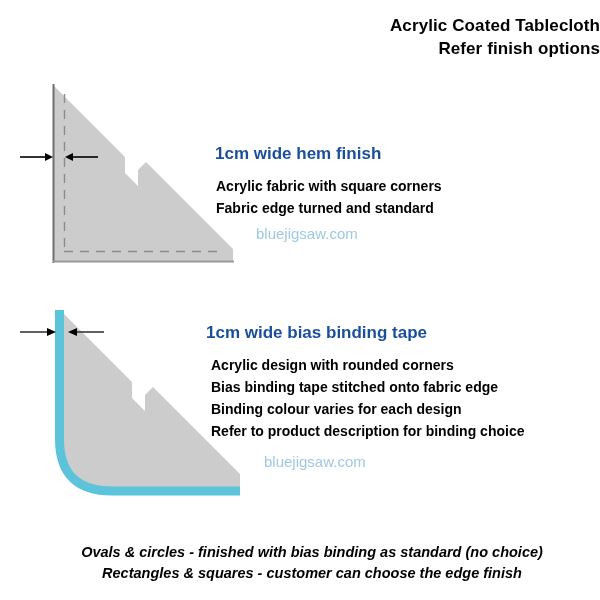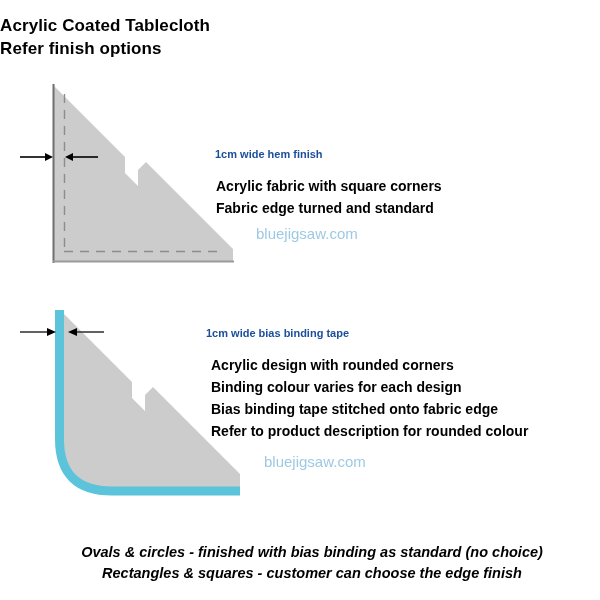--- a/index.html
+++ b/index.html
@@ -22,21 +22,21 @@
     height: 600px;
     background: #ffffff;
   }
 
   
   .title-block {
     position: absolute;
     top: 14px;
     left: 0;
     width: 600px;
-    text-align: left;
+    text-align: right;
   }
   .title-line {
     font-size: 17px;
     font-weight: bold;
     line-height: 23px;
     letter-spacing: 0.1px;
     color: #000000;
   }
 
   
@@ -49,21 +49,21 @@
   #diagram-bias   { left: 0px;  top: 305px; width: 260px; height: 210px; }
 
   
   .panel {
     position: absolute;
   }
   #panel-hem  { left: 208px; top: 143px; width: 392px; }
   #panel-bias { left: 206px; top: 322px; width: 394px; }
 
   .panel-heading {
-    font-size: 11px;
+    font-size: 17px;
     font-weight: bold;
     color: #1b4f9c;
     line-height: 22px;
     margin: 0 0 10px 0;
     white-space: nowrap;
   }
   #panel-hem .panel-heading { margin-left: 7px; }
   #panel-bias .panel-heading { }
 
   .panel-lines {
@@ -180,23 +180,23 @@
 
       <line x1="104" y1="27" x2="76" y2="27" stroke="#3a3a3a" stroke-width="1.6"></line>
       <polygon points="68,27 77,23 77,31" fill="#000000"></polygon>
     </g>
   </svg>
 
   <div class="panel" id="panel-bias">
     <div class="panel-heading">1cm wide bias binding tape</div>
     <div class="panel-lines">
       <div class="panel-line">Acrylic design with rounded corners</div>
+      <div class="panel-line">Bias binding tape stitched onto fabric edge</div>
       <div class="panel-line">Binding colour varies for each design</div>
-      <div class="panel-line">Bias binding tape stitched onto fabric edge</div>
-      <div class="panel-line">Refer to product description for rounded colour</div>
+      <div class="panel-line">Refer to product description for binding choice</div>
     </div>
     <div class="brand">bluejigsaw.com</div>
   </div>
 
   <div class="footer">
     <div class="footer-line">Ovals &amp; circles - finished with bias binding as standard (no choice)</div>
     <div class="footer-line">Rectangles &amp; squares - customer can choose the edge finish</div>
   </div>
 
 </div>

